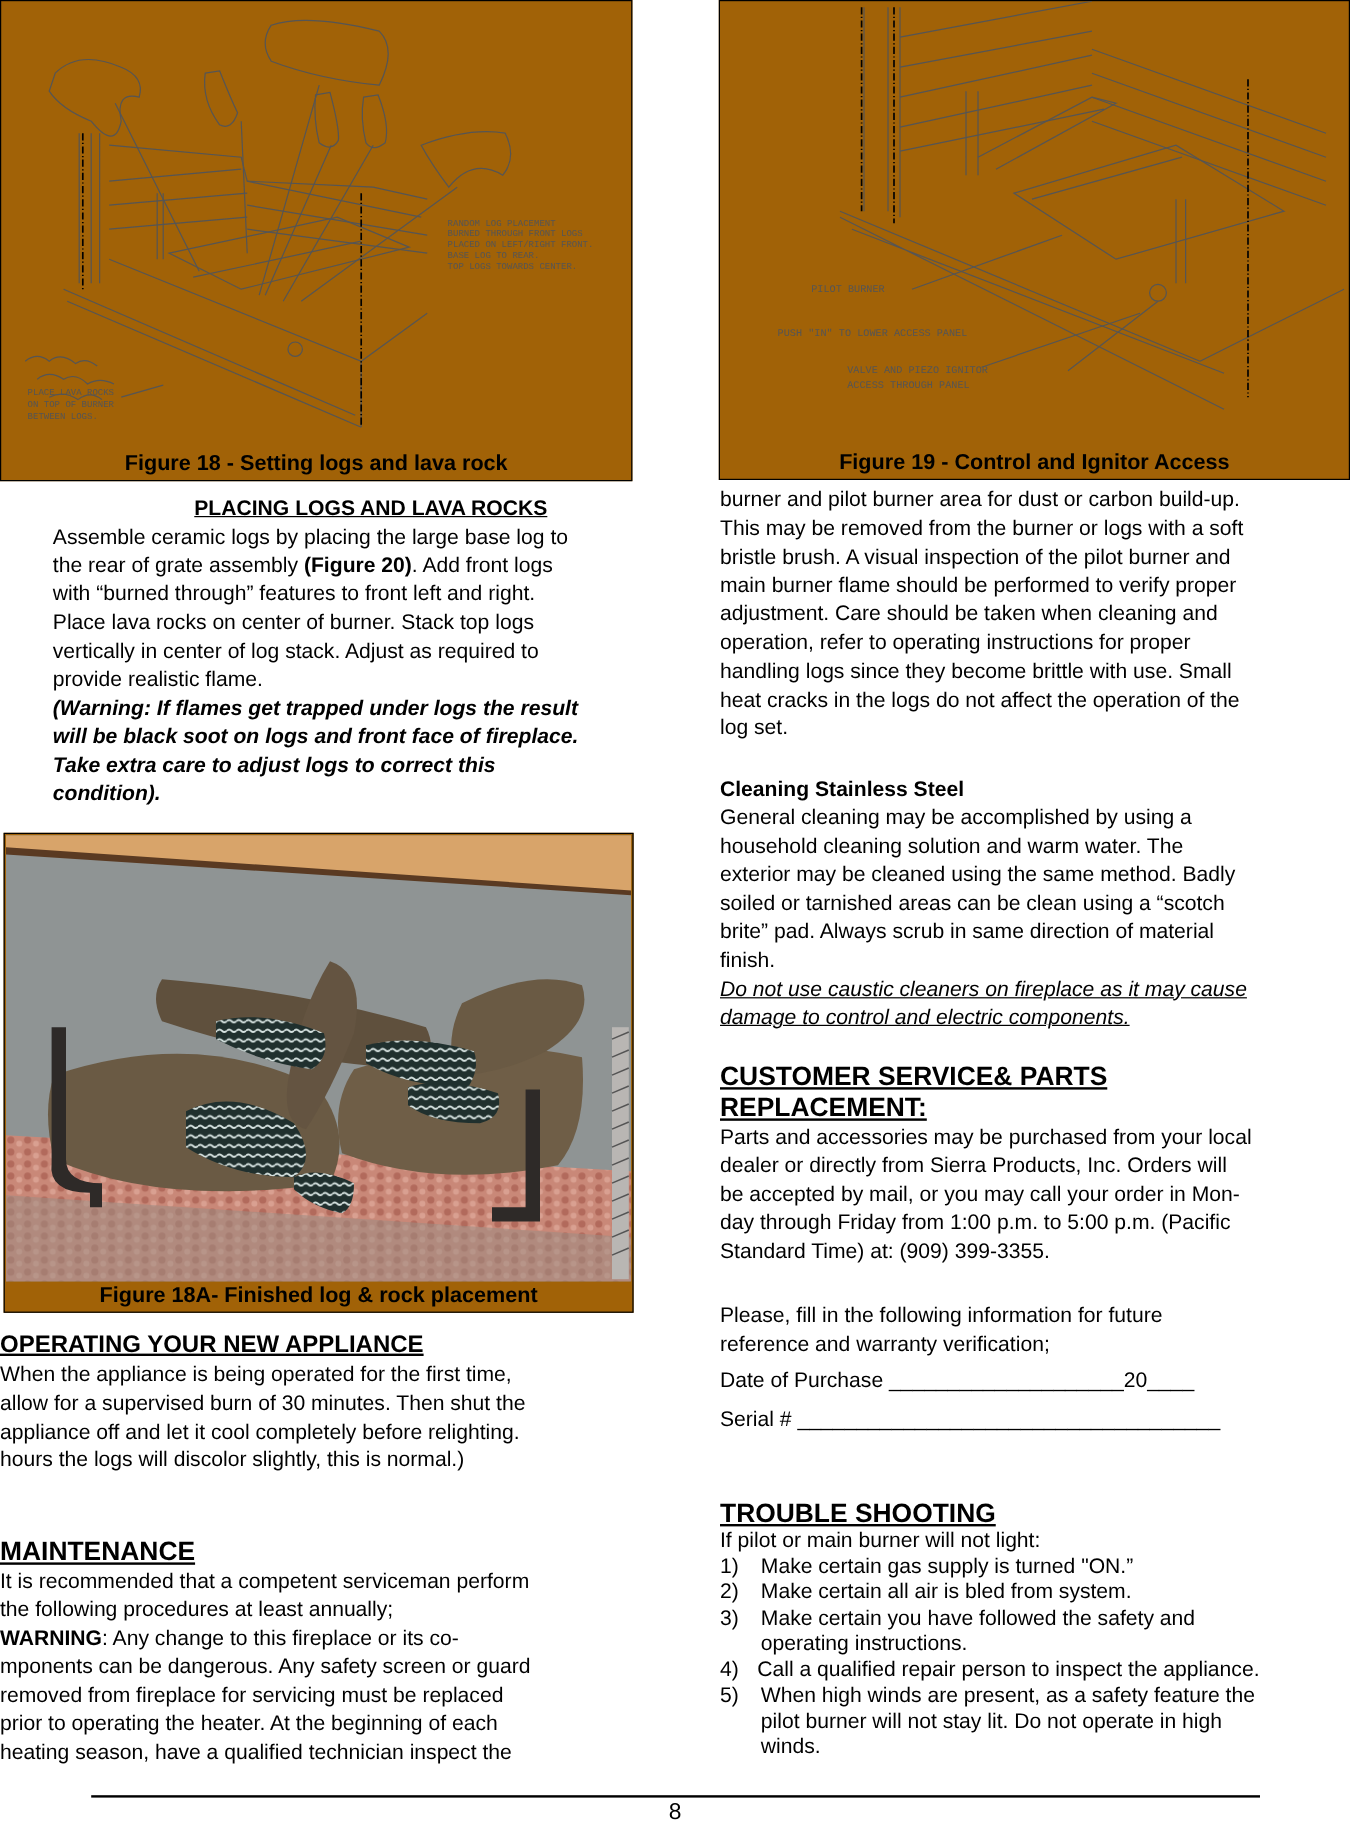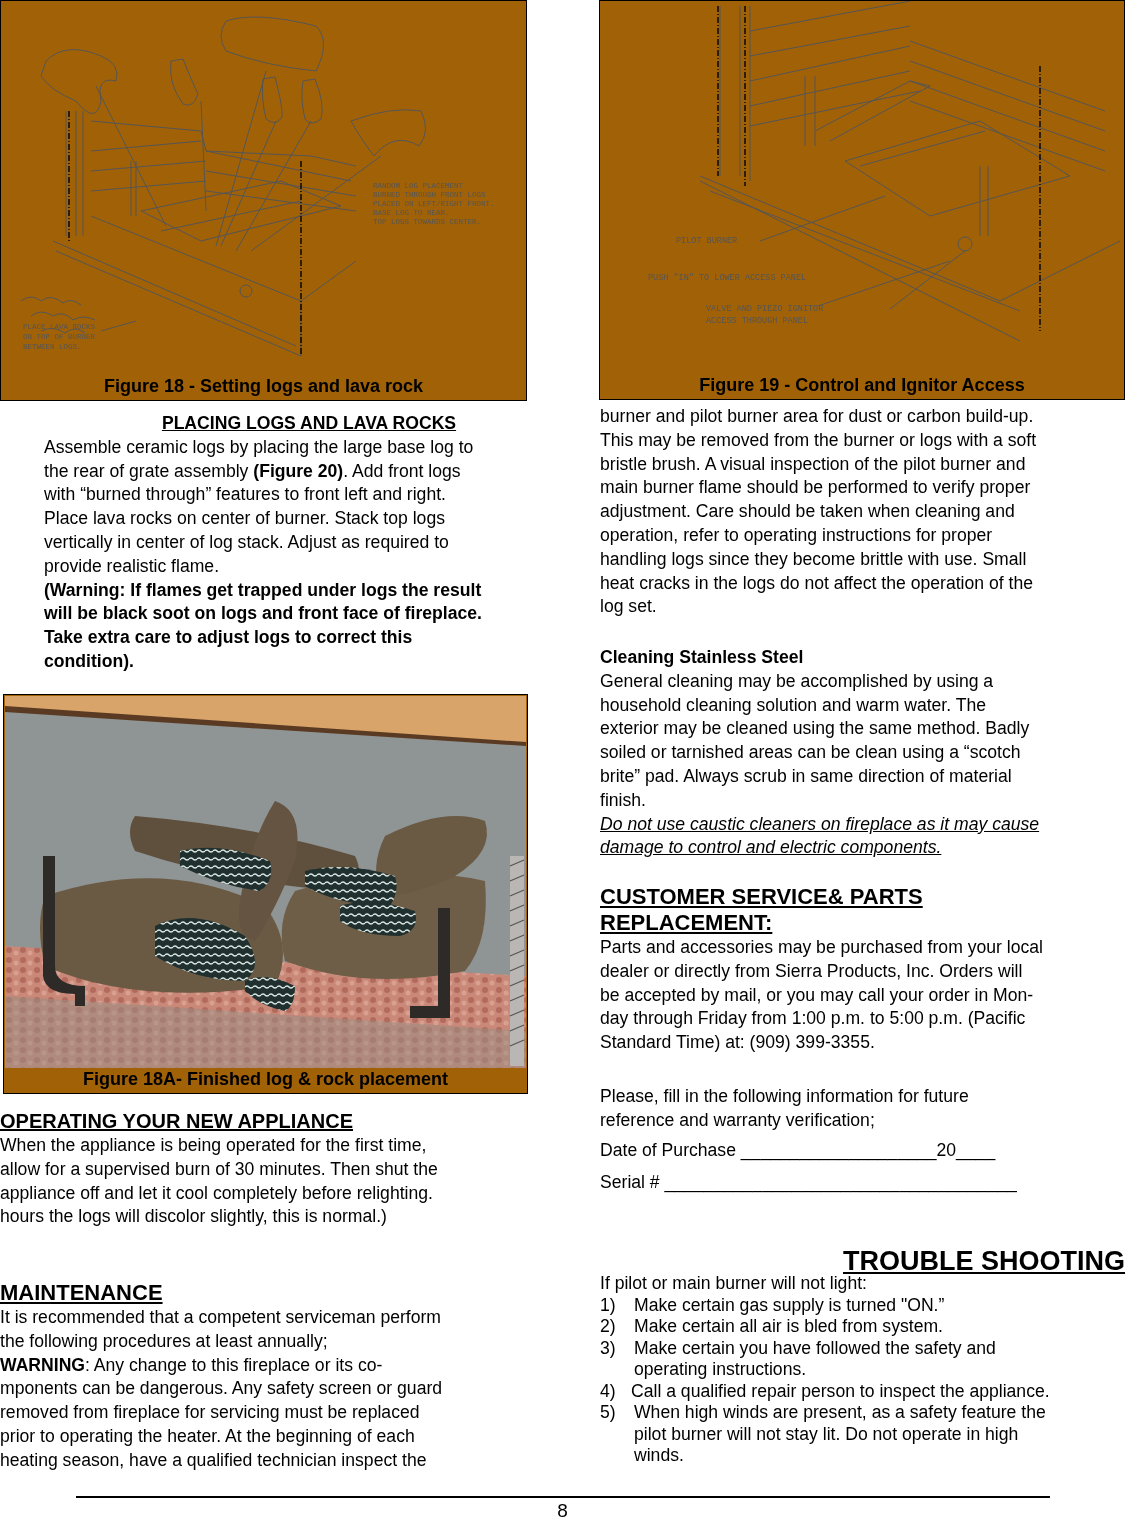--- a/index.html
+++ b/index.html
@@ -6,21 +6,21 @@
   body {
     width: 1125px; height: 1522px; position: relative; overflow: hidden;
     font-family: "Liberation Sans", sans-serif; color: #000;
   }
   .abs { position: absolute; }
   .fig-box { border: 1.5px solid #000; background: #a16207; box-sizing: border-box; }
   .fig-caption { position: absolute; left: 0; right: 0; text-align: center; font-weight: bold; font-size: 18px; }
   .txt { font-size: 17.6px; line-height: 23.8px; white-space: nowrap; }
   .h-sec { font-weight: bold; text-decoration: underline; }
   .bold { font-weight: bold; }
-  .bi { font-weight: bold; }
+  .bi { font-weight: bold; font-style: italic; }
   .iu { font-style: italic; text-decoration: underline; }
   .list-row { display: flex; }
   .list-num { width: 34px; flex: none; }
   svg { display: block; }
 </style>
 </head>
 <body>
 
 <div class="abs fig-box" style="left:0;top:0;width:527px;height:401px;">
   <svg class="abs" style="left:0;top:0" width="525" height="360" viewBox="0 0 525 360">
@@ -197,21 +197,21 @@
 </div>
 
 <div class="abs txt" style="left:600px;top:1084px;width:525px;line-height:24px;">
   <div>Please, fill in the following information for future</div>
   <div>reference and warranty verification;</div>
   <div style="margin-top:6px;"><span>Date of Purchase </span><span>____________________</span><span>20</span><span>____</span></div>
   <div style="margin-top:8px;"><span>Serial # </span><span>____________________________________</span></div>
 </div>
 
 <div class="abs" style="left:600px;top:1249px;width:525px;font-size:17.6px;line-height:21.5px;">
-  <div class="h-sec" style="font-size:27px;line-height:24px;text-align:right;">TROUBLE SHOOTING</div>
+  <div class="h-sec" style="font-size:22px;line-height:24px;">TROUBLE SHOOTING</div>
   <div style="white-space:nowrap;">If pilot or main burner will not light:</div>
   <div class="list-row">
     <span class="list-num">1)</span>
     <div>
         <div style="white-space:nowrap;">Make certain gas supply is turned "ON.”</div>
       </div>
   </div>
   <div class="list-row">
     <span class="list-num">2)</span>
     <div>

